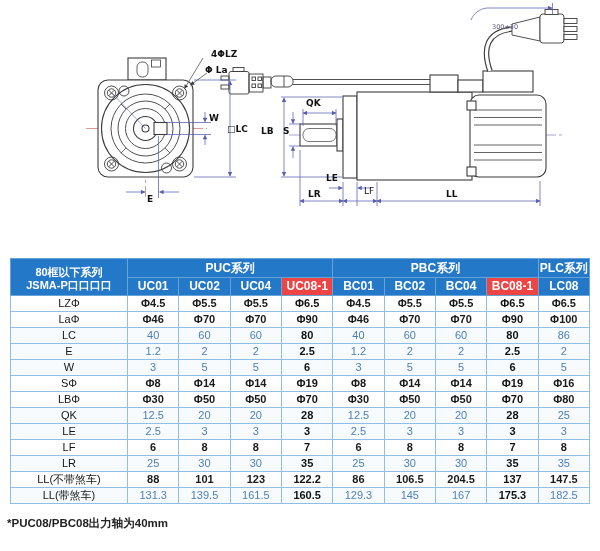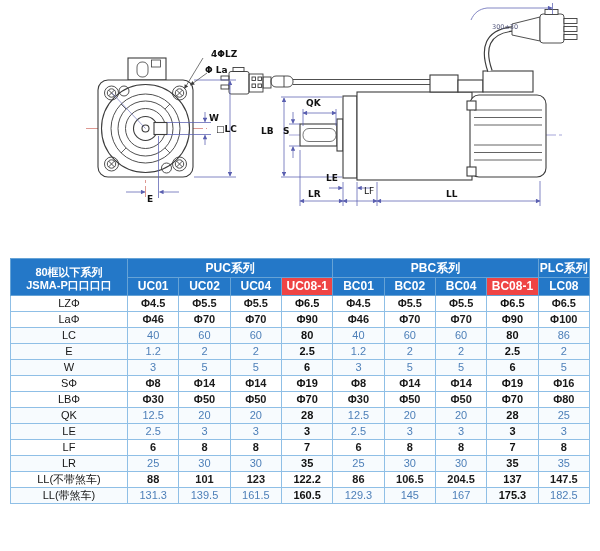--- a/index.html
+++ b/index.html
@@ -181,21 +181,21 @@
 
     <g stroke="#3c3c3c" stroke-width="0.7" fill="none">
       <line x1="203" y1="58" x2="184.5" y2="88.5" marker-end="url(#ard)"></line>
       <line x1="207" y1="73" x2="190.5" y2="85" marker-end="url(#ard)"></line>
     </g>
   </svg>
 
   <span class="dim-label" style="left:211px;top:49px;">4ΦLZ</span>
   <span class="dim-label" style="left:205px;top:65px;">Φ La</span>
   <span class="dim-label" style="left:209px;top:113px;">W</span>
-  <span class="dim-label" style="left:216px;top:124px;">□LC</span>
+  <span class="dim-label" style="left:227px;top:124px;">□LC</span>
   <span class="dim-label" style="left:147px;top:194px;">E</span>
   <span class="dim-label" style="left:306px;top:98px;">QK</span>
   <span class="dim-label" style="left:283px;top:126px;">S</span>
   <span class="dim-label" style="left:261px;top:126px;">LB</span>
   <span class="dim-label" style="left:326px;top:173px;">LE</span>
   <span class="dim-label" style="left:308px;top:189px;">LR</span>
   <span class="dim-label light" style="left:364px;top:186px;">LF</span>
   <span class="dim-label" style="left:446px;top:189px;">LL</span>
   <span class="dim-label tiny" style="left:492px;top:0px;margin-top:23px;">300±30</span>
 
@@ -388,15 +388,16 @@
           <td class="blue">129.3</td>
           <td class="blue">145</td>
           <td class="blue">167</td>
           <td class="blue hl">175.3</td>
           <td class="blue">182.5</td>
         </tr>
       </tbody>
     </table>
 
   <div class="footnotes">
+    <p>*PUC08/PBC08出力轴为40mm</p>
   </div>
 
 </div>
 
 </body></html>

